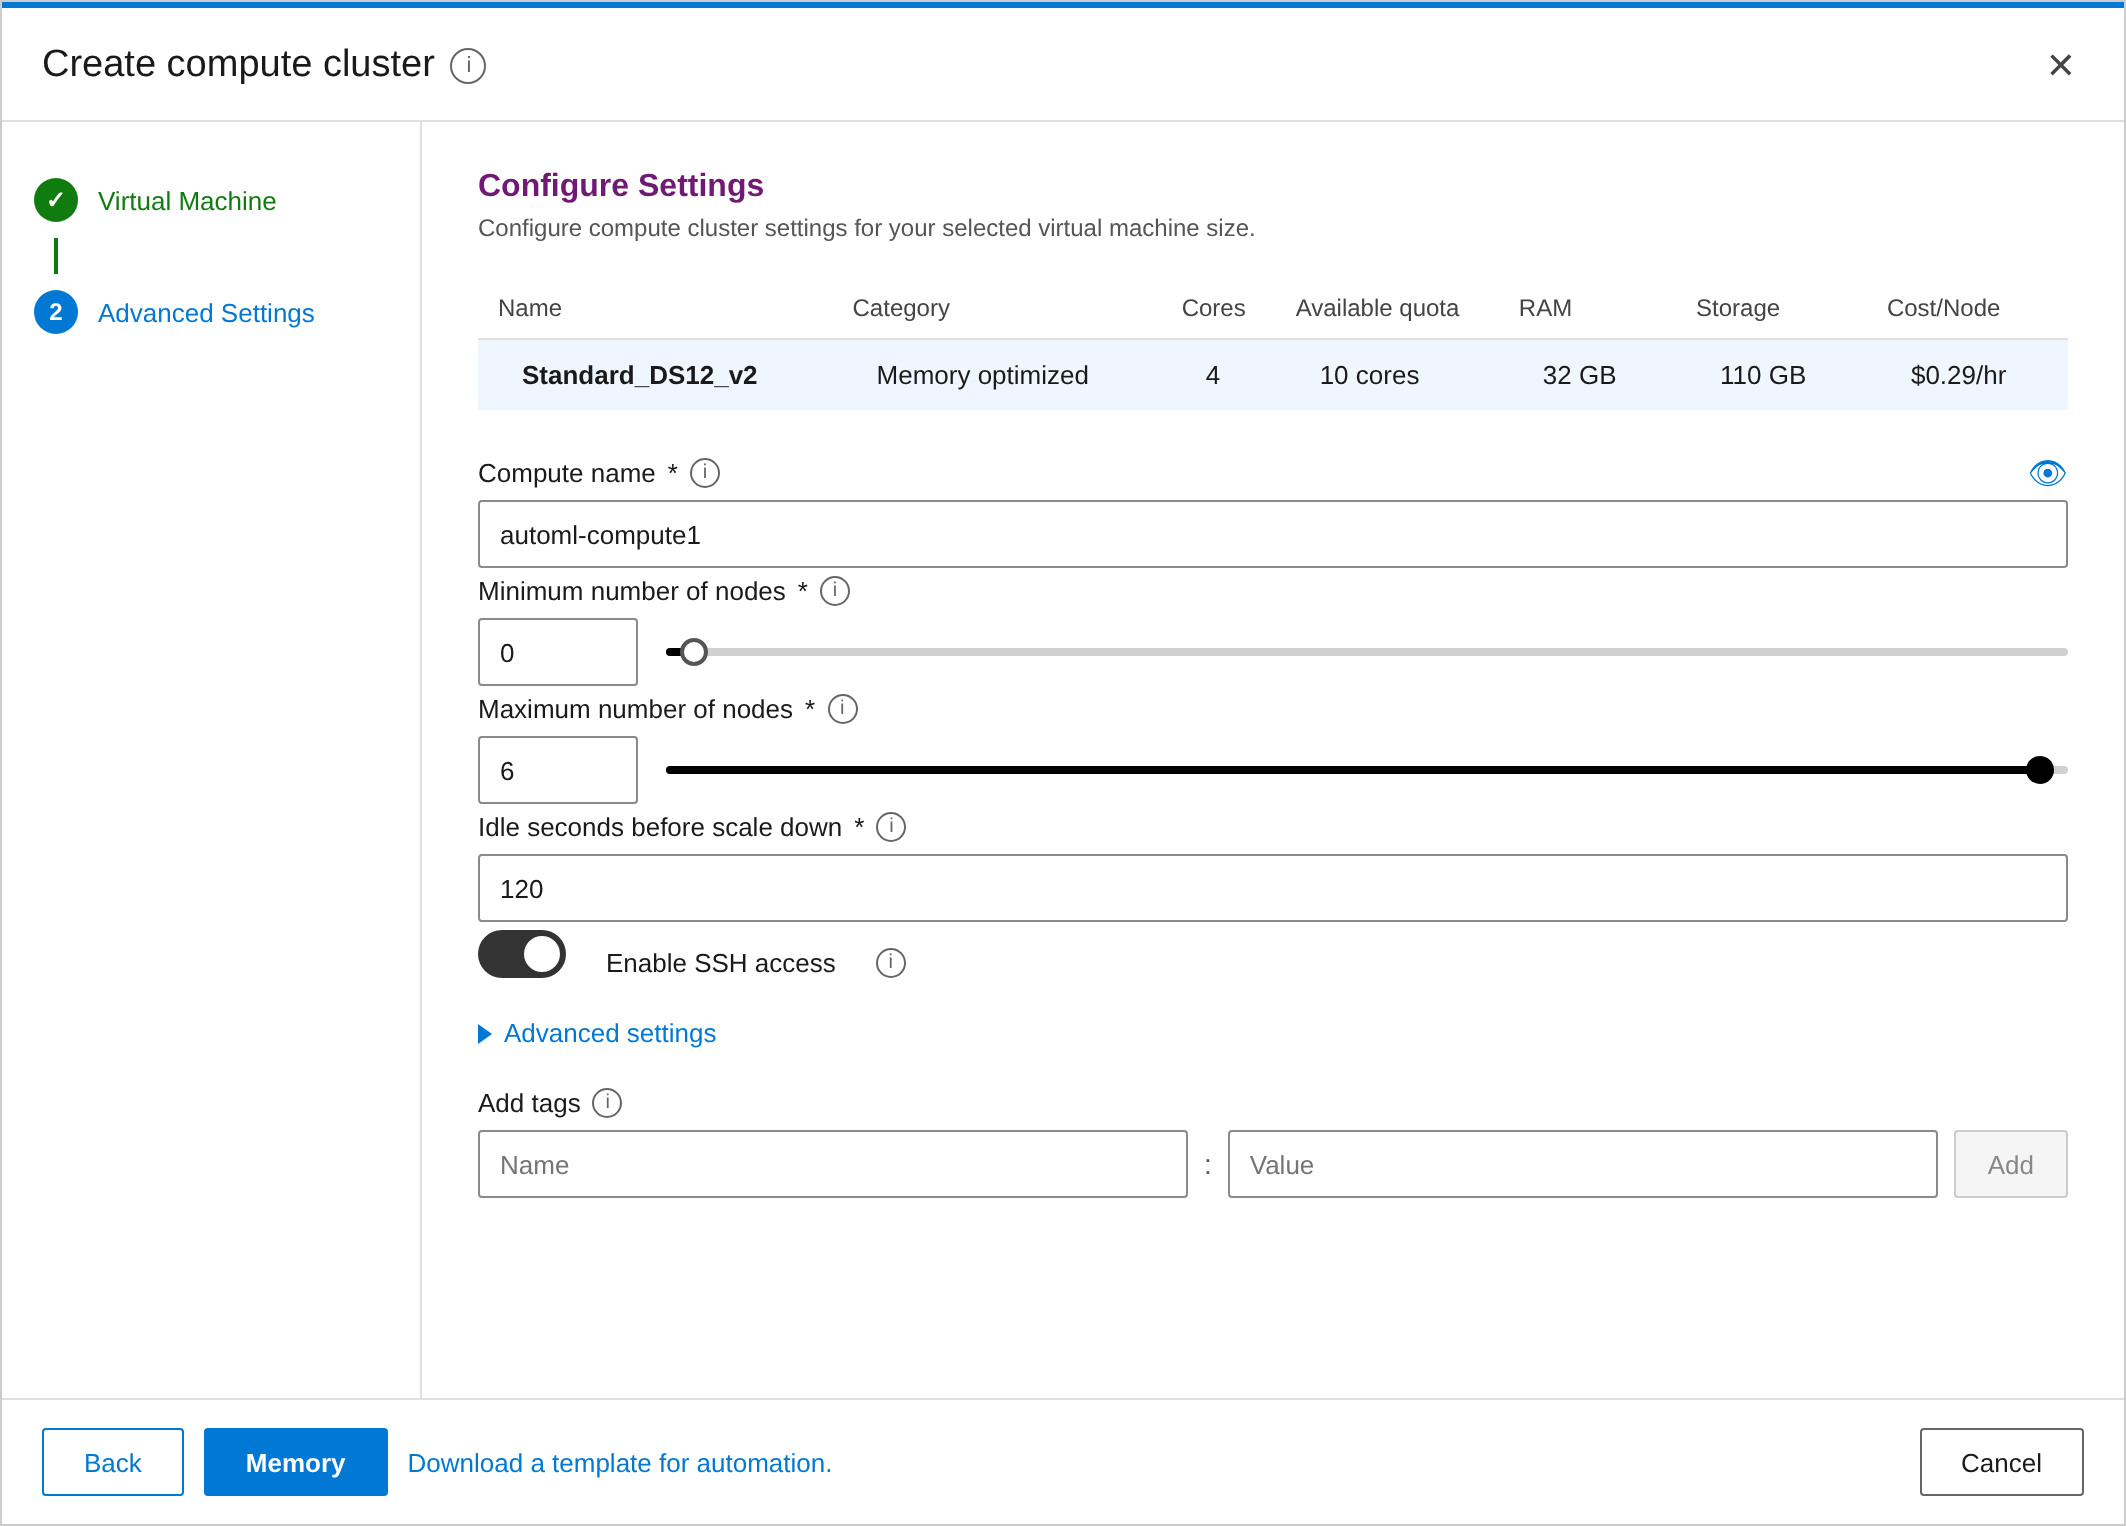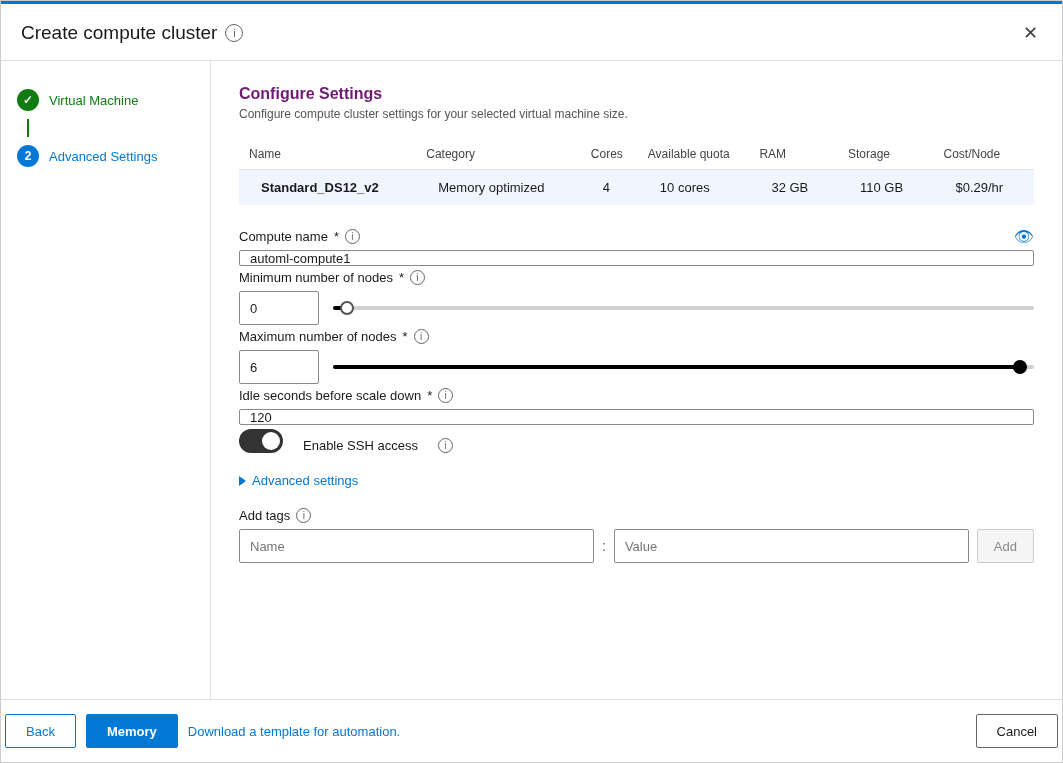--- a/index.html
+++ b/index.html
@@ -167,21 +167,21 @@
       align-items: center;
       gap: 6px;
       font-size: 13px;
       font-weight: 500;
       color: #1a1a1a;
       margin-bottom: 6px;
     }
 
     .text-input {
       width: 100%;
-      height: 16px;
+      height: 34px;
       border: 1px solid #8a8a8a;
       border-radius: 2px;
       padding: 0 10px;
       font-size: 13px;
       color: #1a1a1a;
       outline: none;
     }
 
     
     .slider-row {
@@ -323,21 +323,21 @@
       color: #888;
       font-size: 13px;
       cursor: not-allowed;
     }
 
     
     .dialog-footer {
       display: flex;
       align-items: center;
       gap: 10px;
-      padding: 14px 4px;
+      padding: 14px 20px;
       border-top: 1px solid #e0e0e0;
       background: #fff;
       flex-shrink: 0;
     }
 
     .btn-back {
       height: 34px;
       padding: 0 20px;
       background: #fff;
       border: 1px solid #0078d4;

